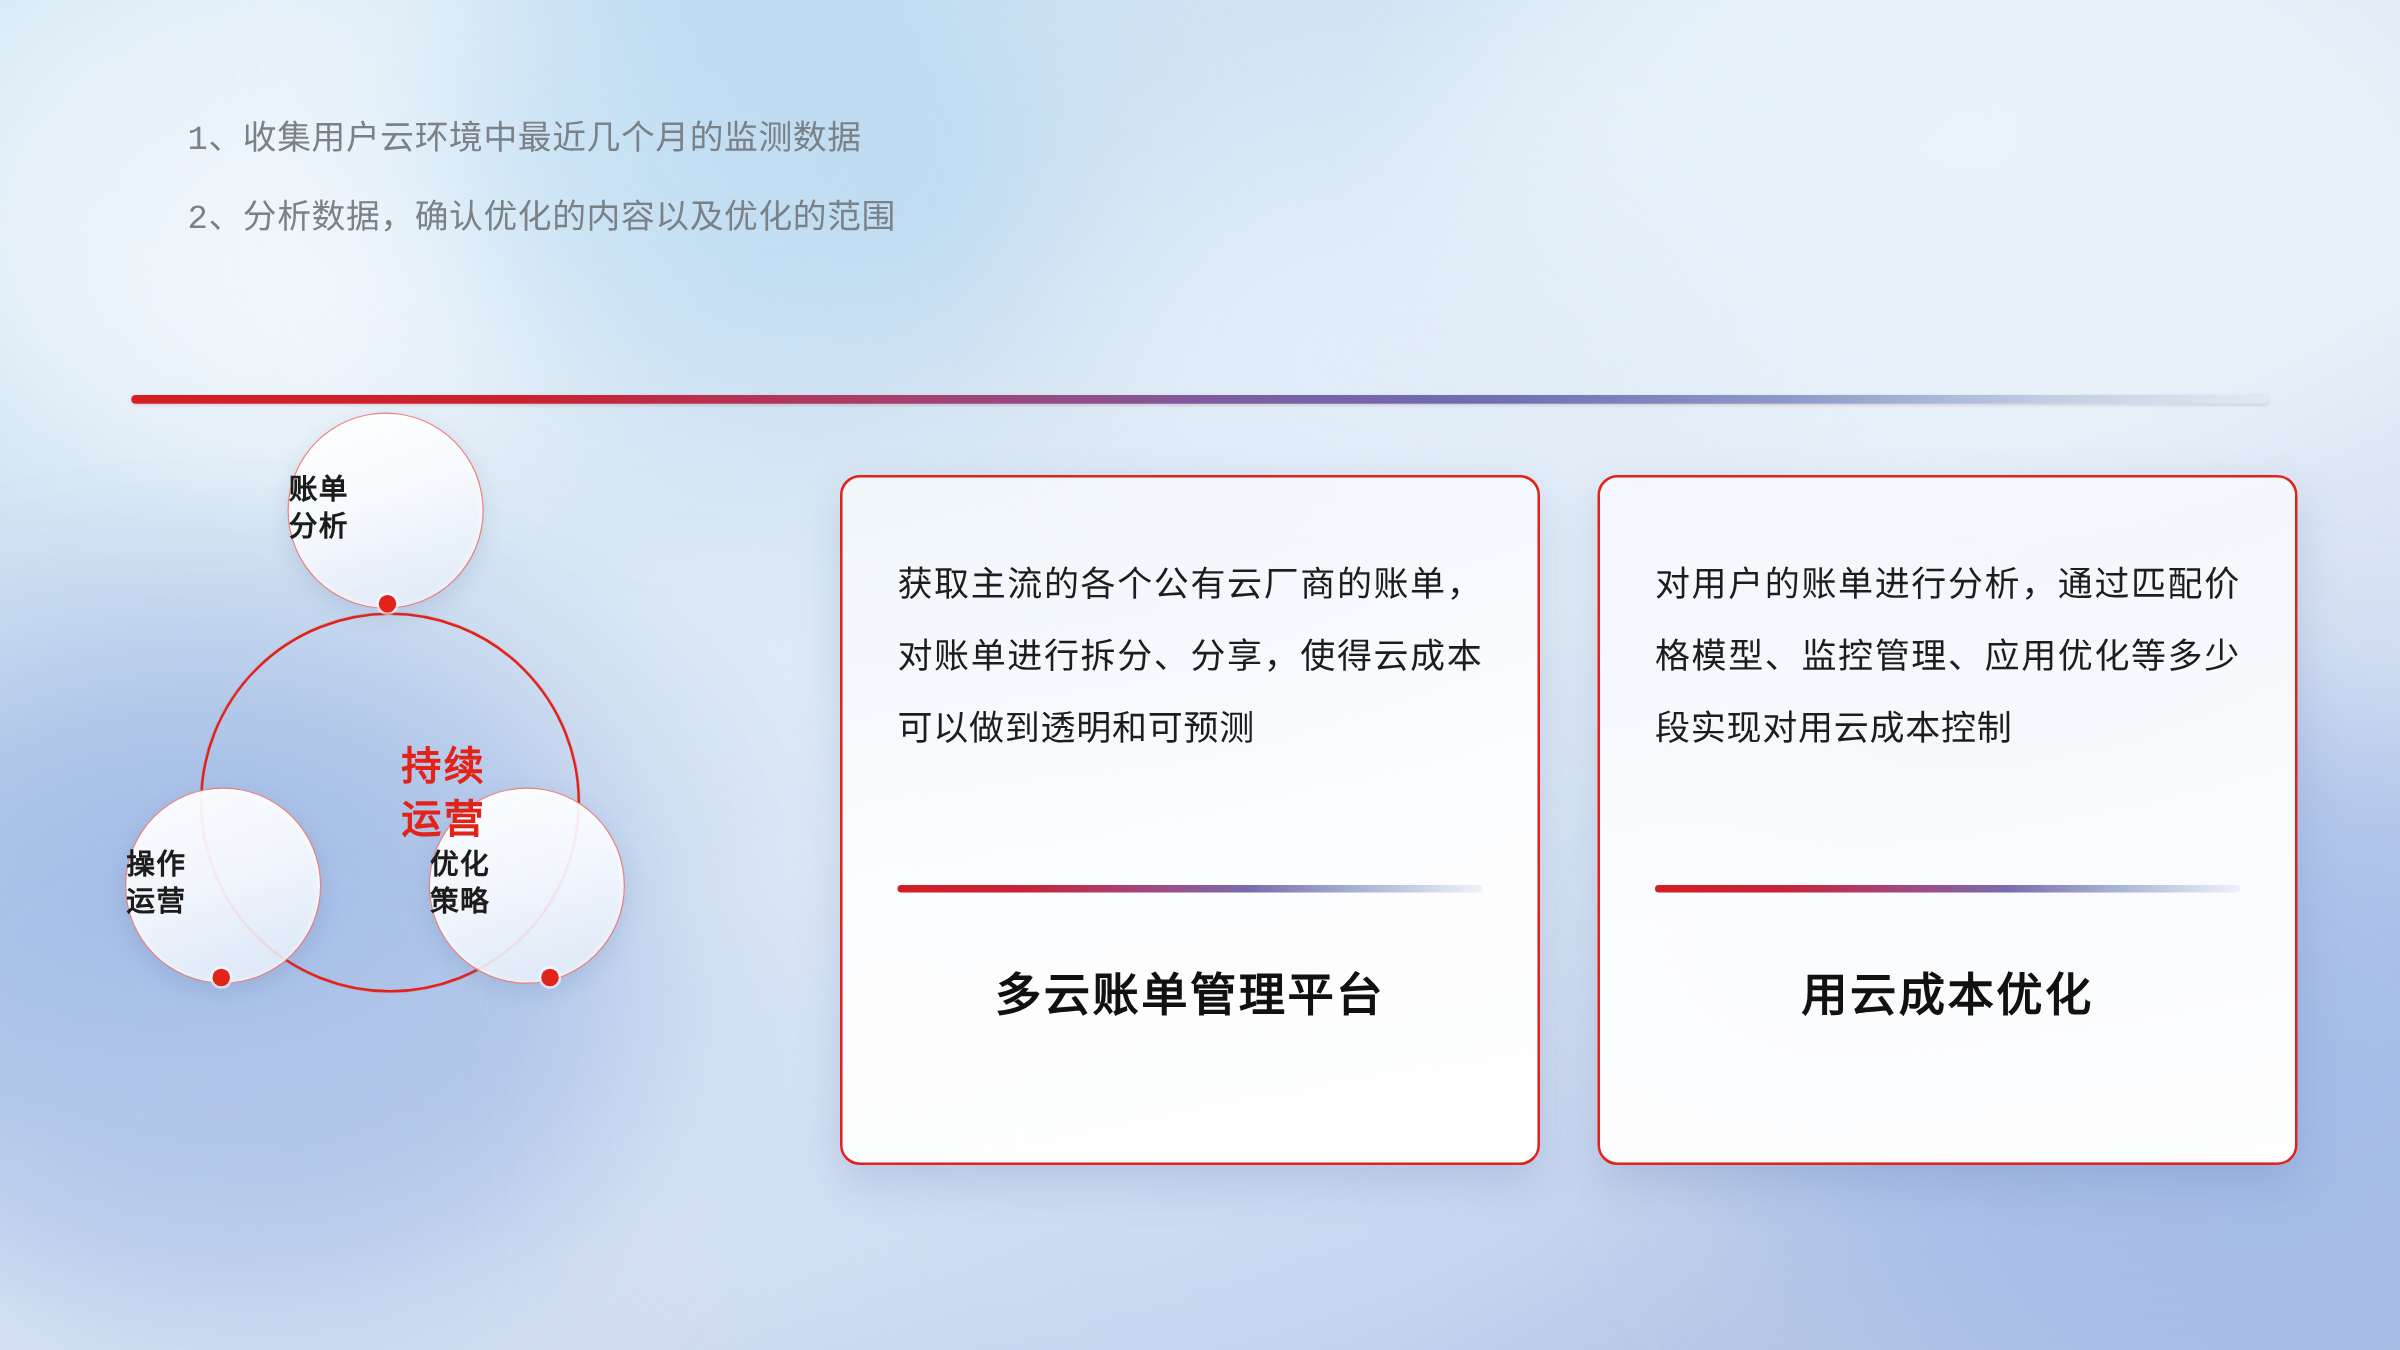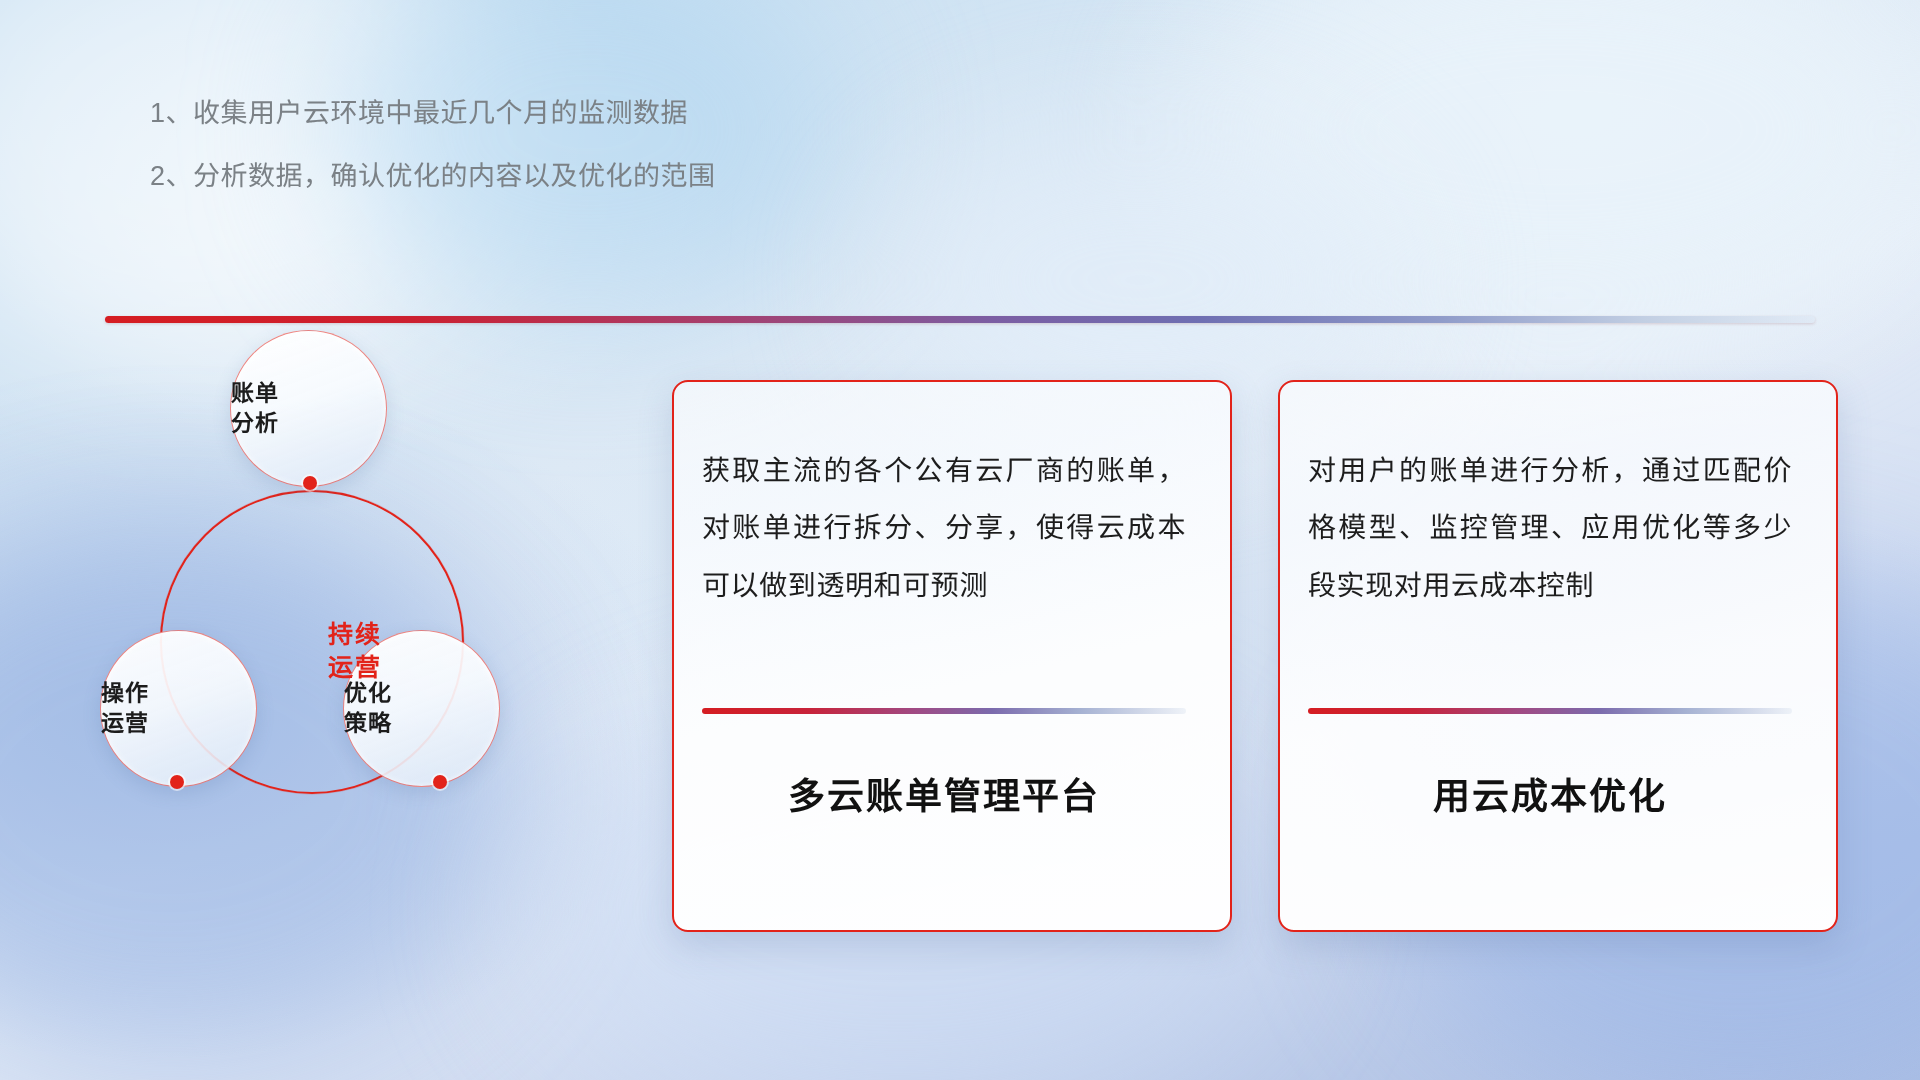--- a/index.html
+++ b/index.html
@@ -17,20 +17,21 @@
     width: 1920px;
     height: 1080px;
     overflow: hidden;
     background:
       radial-gradient(ellipse 620px 420px at 18% 18%, rgba(255,255,255,0.55) 0%, rgba(255,255,255,0.0) 62%),
       radial-gradient(ellipse 760px 520px at 82% 10%, rgba(238,246,252,0.75) 0%, rgba(238,246,252,0) 65%),
       radial-gradient(ellipse 900px 560px at 8% 66%, rgba(150,178,226,0.55) 0%, rgba(150,178,226,0) 62%),
       radial-gradient(ellipse 900px 520px at 95% 78%, rgba(166,190,232,0.55) 0%, rgba(166,190,232,0) 60%),
       radial-gradient(ellipse 700px 400px at 50% 55%, rgba(206,228,245,0.65) 0%, rgba(206,228,245,0) 65%),
       linear-gradient(160deg, #bcd9ef 0%, #cfe3f3 18%, #dde9f5 38%, #e6eef8 52%, #d3def2 70%, #b9c9e8 88%, #aec0e4 100%);
+    font-family: Liberation Mono, monospace;
   }
 
   
   .blob {
     position: absolute;
     border-radius: 50%;
     filter: blur(70px);
     pointer-events: none;
   }
   .blob.b1 { left: -120px; top: -140px; width: 620px; height: 520px; background: rgba(255,255,255,0.55); }
@@ -120,26 +121,25 @@
   }
 
   .center-label {
     position: absolute;
     left: 0;
     top: 265px;
     width: 470px;
     text-align: center;
     padding-left: 50px;
     box-sizing: border-box;
-    font-size: 25px;
+    font-size: 32px;
     font-weight: bold;
     color: #e2231a;
     line-height: 1.3;
     letter-spacing: 2px;
-    margin-top: 23px;
   }
 
   .node-dot {
     position: absolute;
     width: 14px;
     height: 14px;
     border-radius: 50%;
     background: #e2231a;
     box-shadow: 0 0 0 2px rgba(255,255,255,0.55);
   }
@@ -155,21 +155,21 @@
     height: 552px;
     border-radius: 16px;
     border: 2px solid #e2231a;
     background: linear-gradient(168deg,
         rgba(255,255,255,0.62) 0%,
         rgba(250,252,255,0.80) 22%,
         rgba(255,255,255,0.93) 55%,
         rgba(255,255,255,0.99) 100%);
     box-shadow: 0 14px 34px rgba(86,116,166,0.22);
     box-sizing: border-box;
-    padding: 60px 44px 0 28px;
+    padding: 60px 44px 0 44px;
     display: flex;
     flex-direction: column;
   }
   .card.c1 { left: 672px; }
   .card.c2 { left: 1278px; }
 
   .card-body {
     font-size: 28px;
     line-height: 2.05;
     color: #1d1d1d;

